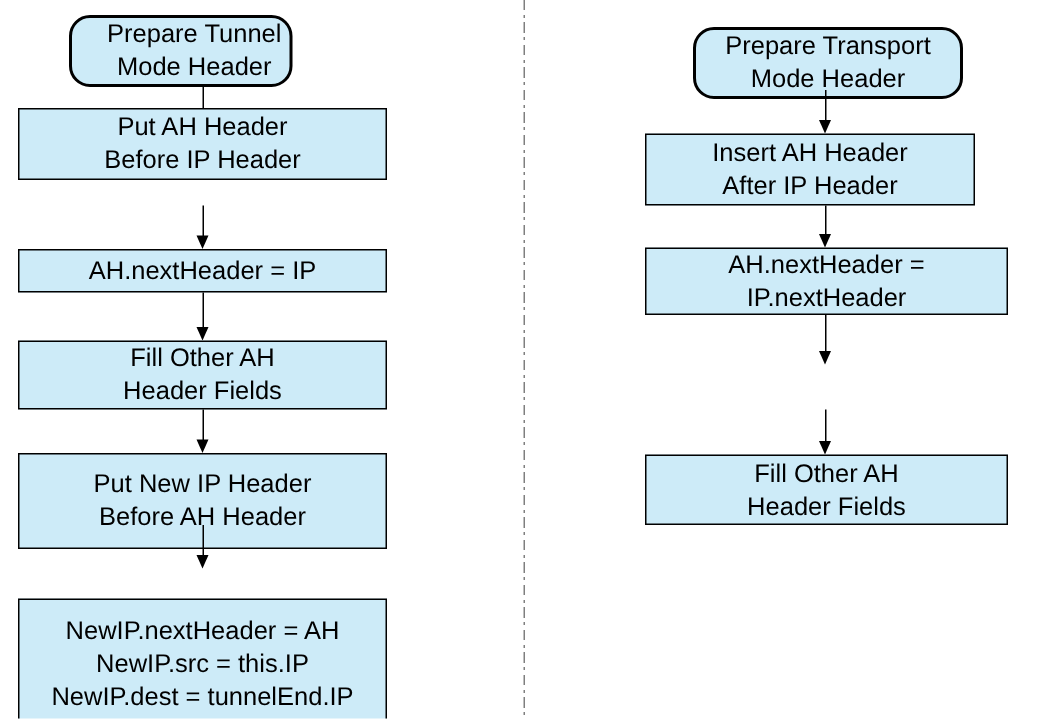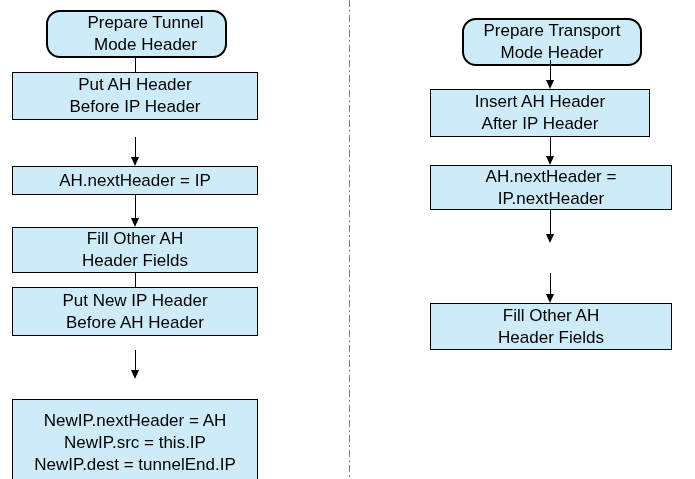--- a/index.html
+++ b/index.html
@@ -17,25 +17,25 @@
     text-align:center;
     font-size:17px;line-height:22px;
     white-space:pre-line;
     box-sizing:border-box;
   }
   .node.start{
     border-width:2px;
     border-radius:14px;
   }
   
-  .L0{left:46px;top:10px;width:181px;height:48px;padding-left:18px;}
+  .L0{left:46px;top:10px;width:149px;height:48px;padding-left:18px;}
   .L1{left:12px;top:72px;width:246px;height:48px;}
   .L2{left:12px;top:166px;width:246px;height:29px;}
   .L3{left:12px;top:227px;width:246px;height:46px;}
-  .L4{left:12px;top:287px;width:246px;height:49px;}
+  .L4{left:12px;top:302px;width:246px;height:64px;}
   .L5{left:12px;top:379px;width:246px;height:88px;margin-top:20px;}
   
   .R0{left:462px;top:18px;width:180px;height:48px;}
   .R1{left:430px;top:89px;width:220px;height:48px;}
   .R2{left:430px;top:165px;width:242px;height:45px;}
   .R3{left:430px;top:243px;width:242px;height:30px;}
   .R4{left:430px;top:303px;width:242px;height:47px;}
 
   
   .connector{position:absolute;width:9px;}

